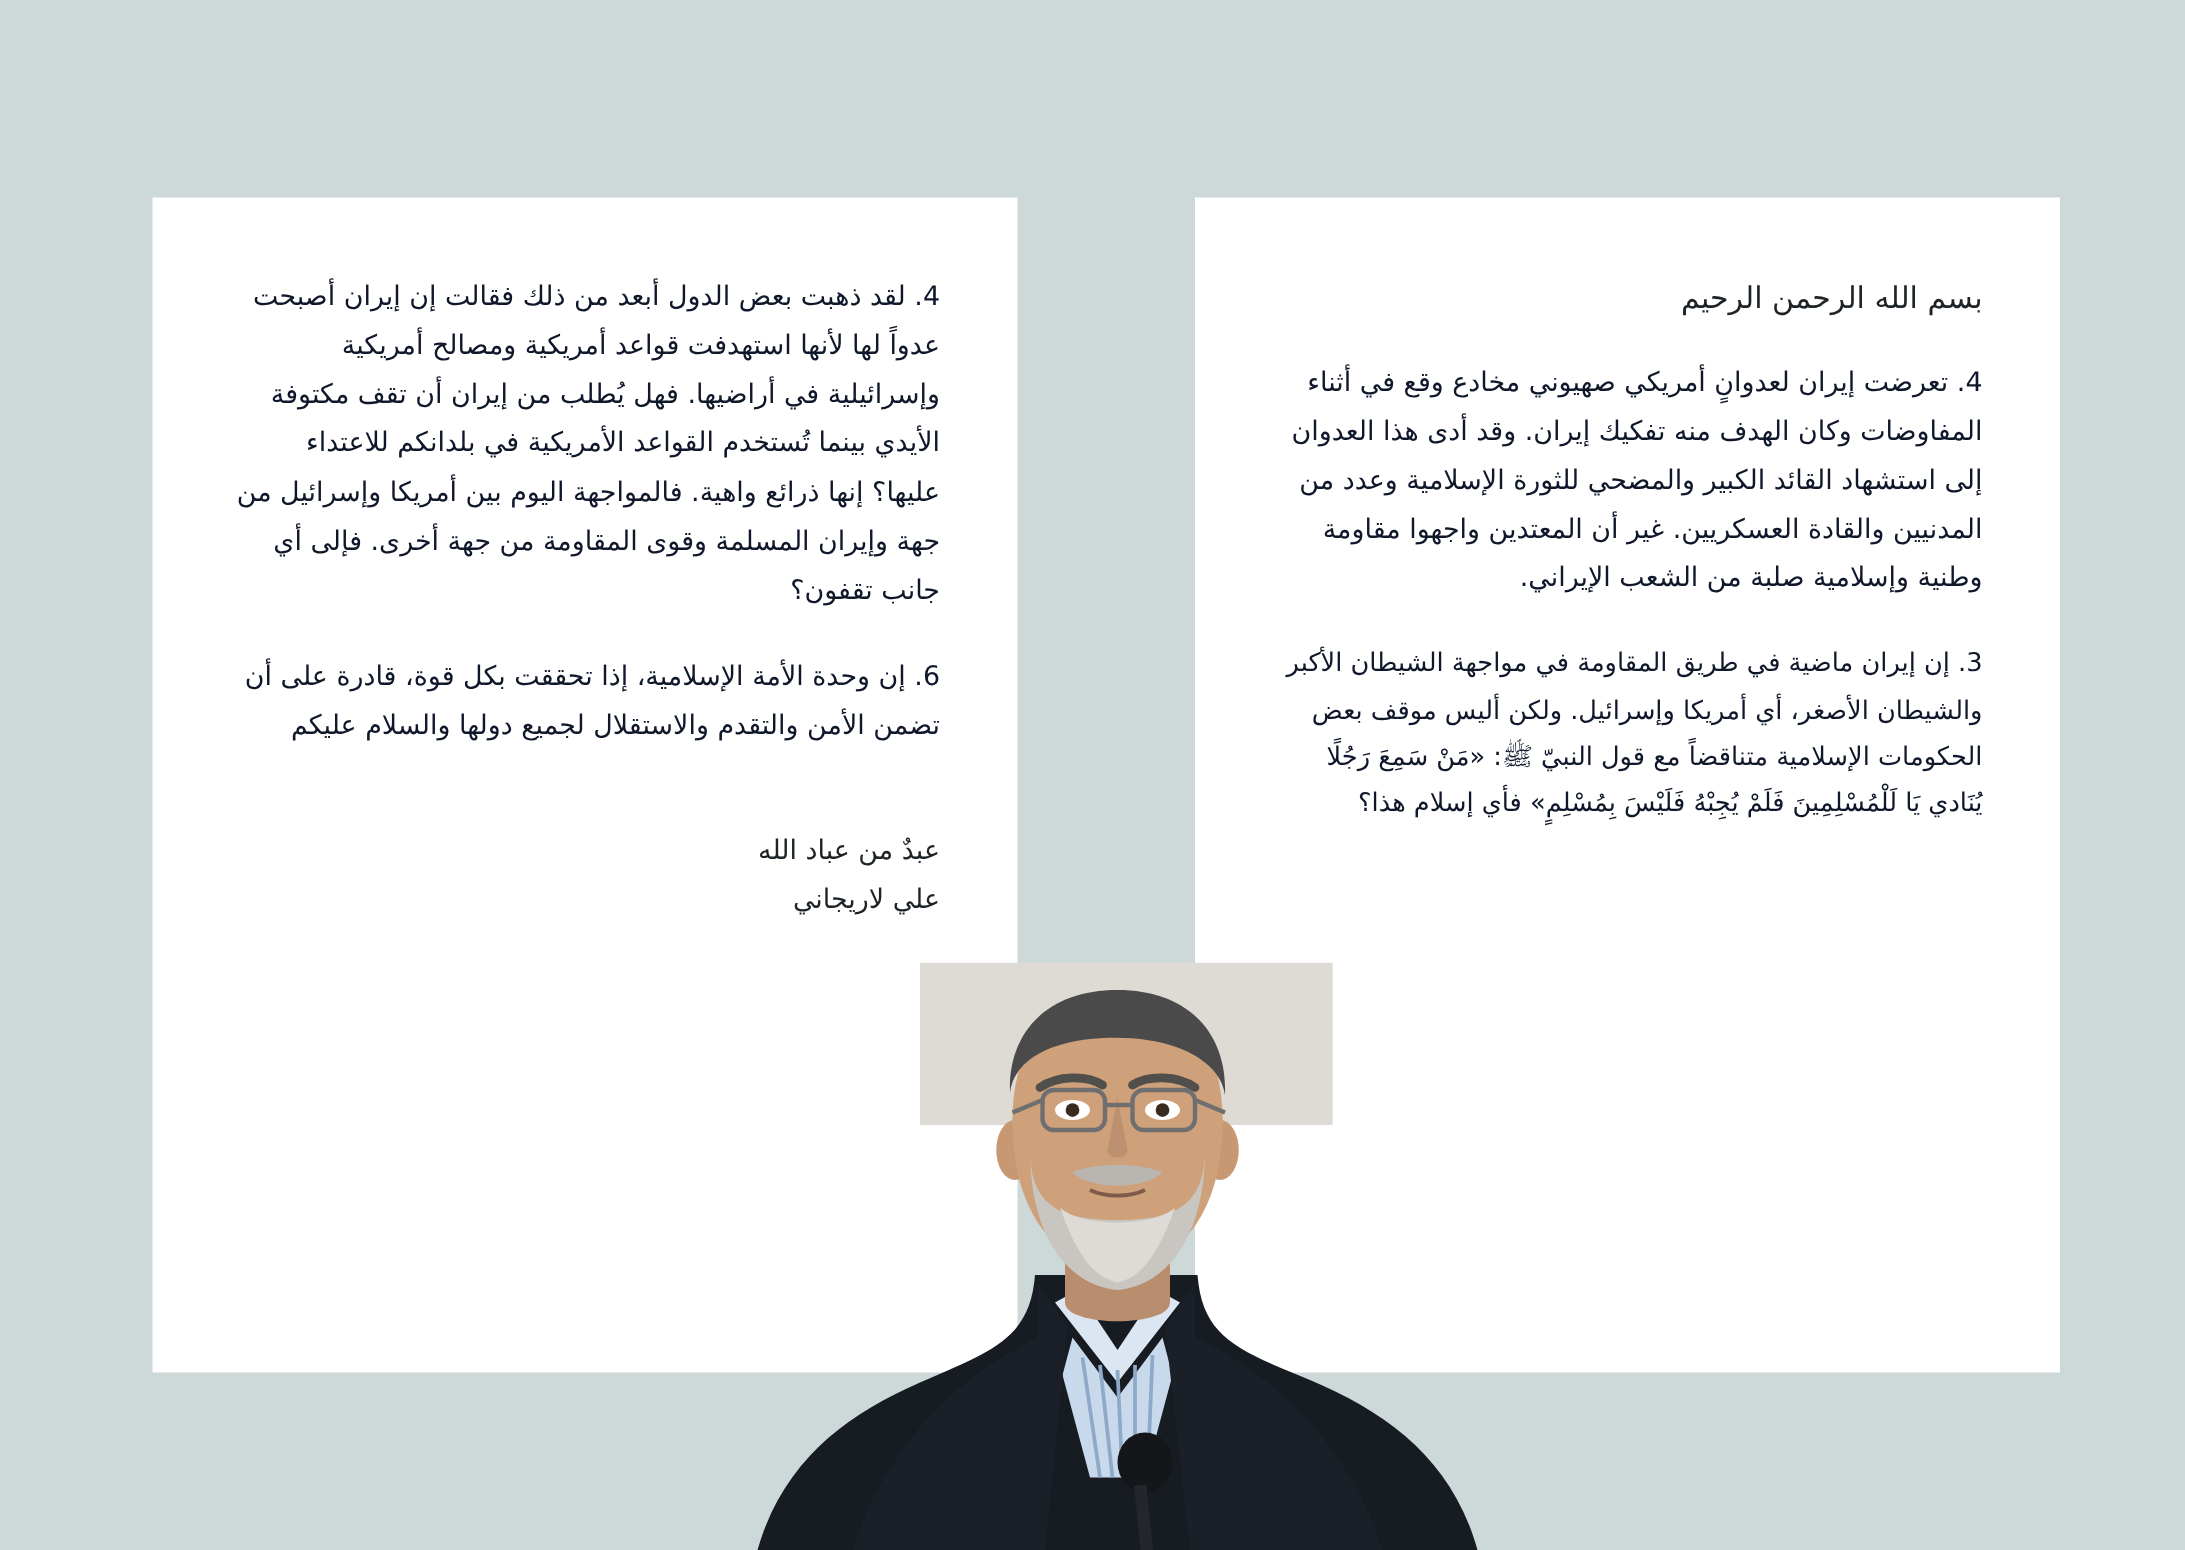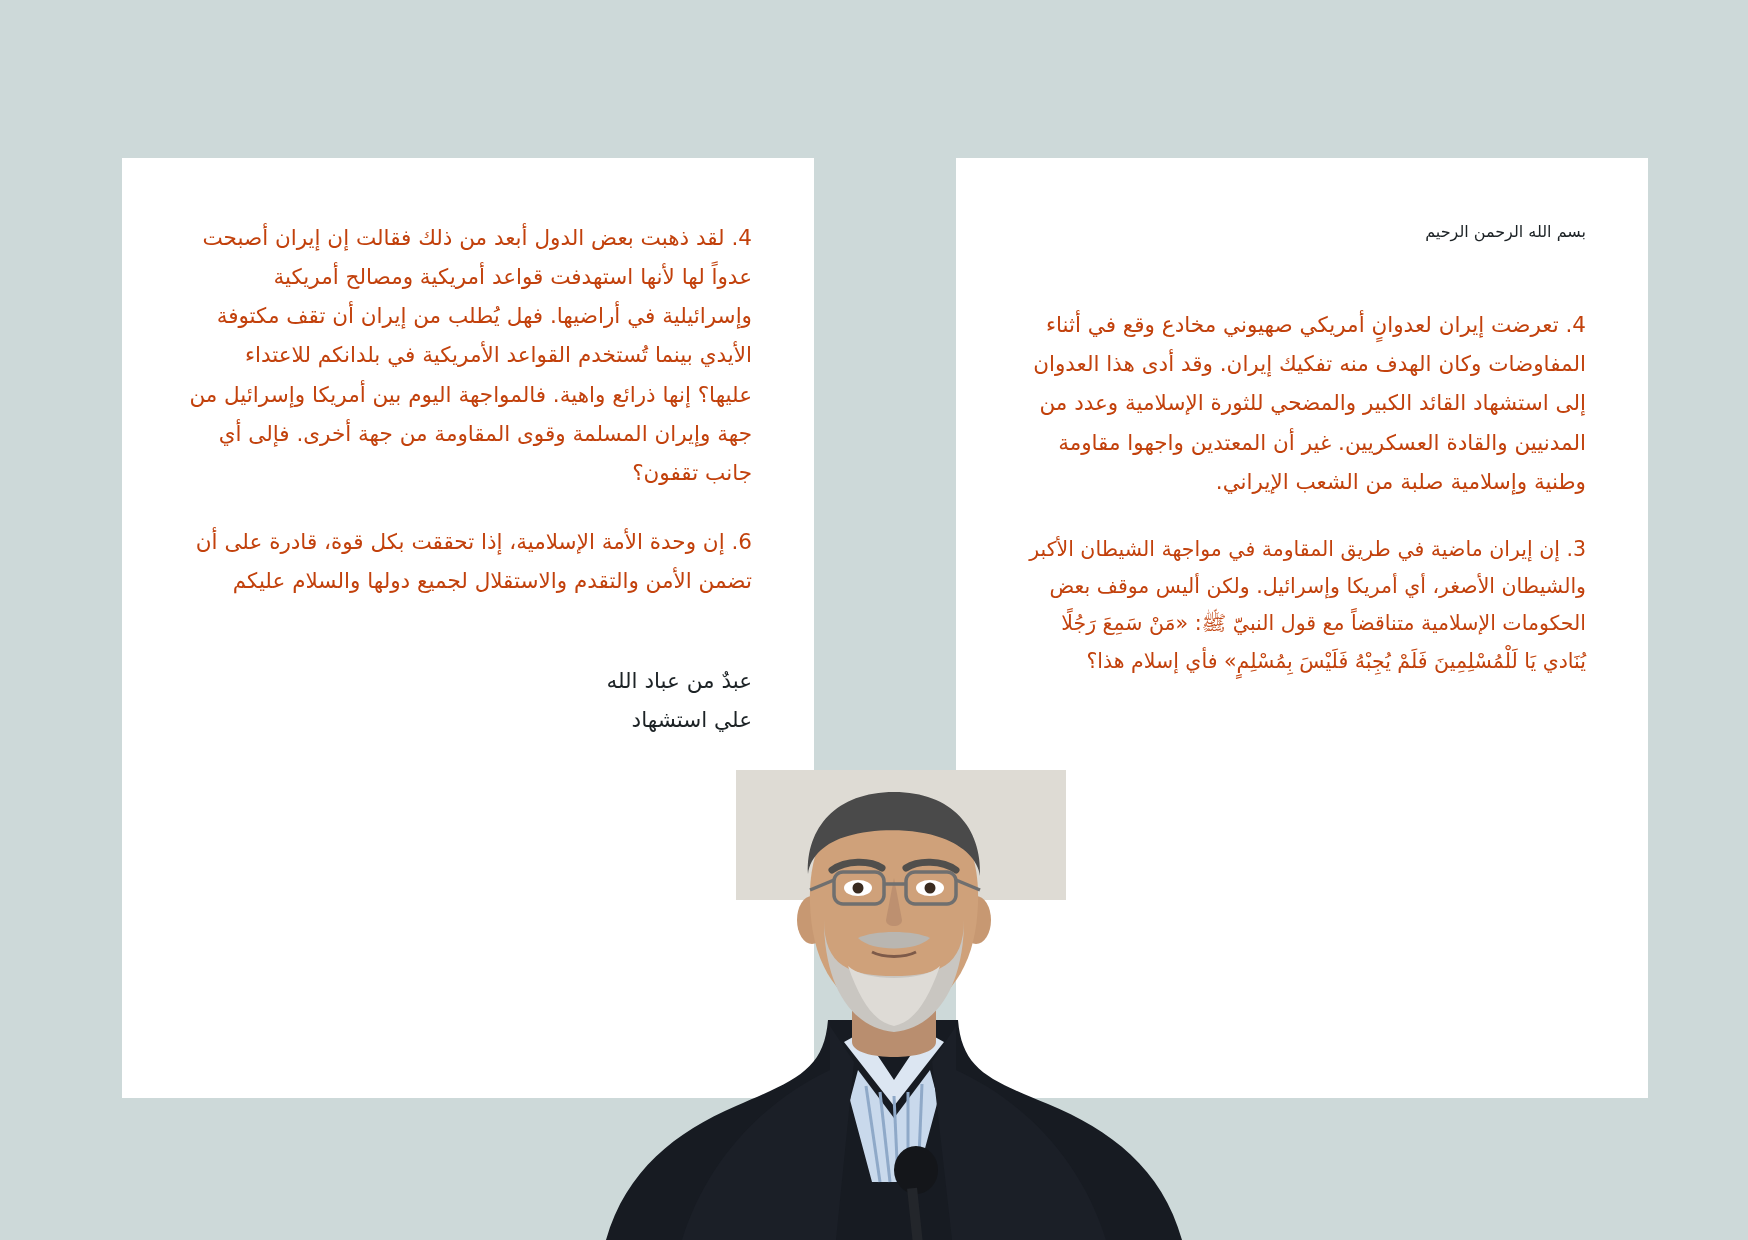--- a/index.html
+++ b/index.html
@@ -42,31 +42,31 @@
     left: 122px;
     top: 158px;
     width: 692px;
     height: 940px;
     padding: 60px 62px 40px 62px;
   }
 
   .para {
     font-size: 21.5px;
     line-height: 1.82;
-    color: #c2410c;
+    color: #0f172a;
     margin: 0 0 30px 0;
     letter-spacing: 0;
     font-weight: 400;
   }
 
   .basmala {
-    font-size: 16px;
+    font-size: 24px;
     line-height: 1.7;
     color: #1d2326;
-    margin: 0 0 60px 0;
+    margin: 0 0 28px 0;
   }
 
   .salutation {
     font-size: 21.5px;
     line-height: 1.8;
     color: #1d2326;
     margin: 0 0 44px 0;
   }
 
   .hadith {
@@ -108,21 +108,21 @@
     <p class="basmala">بسم الله الرحمن الرحيم</p>
     <p class="para">4. تعرضت إيران لعدوانٍ أمريكي صهيوني مخادع وقع في أثناء المفاوضات وكان الهدف منه تفكيك إيران. وقد أدى هذا العدوان إلى استشهاد القائد الكبير والمضحي للثورة الإسلامية وعدد من المدنيين والقادة العسكريين. غير أن المعتدين واجهوا مقاومة وطنية وإسلامية صلبة من الشعب الإيراني.</p>
     <p class="para hadith">3. إن إيران ماضية في طريق المقاومة في مواجهة الشيطان الأكبر والشيطان الأصغر، أي أمريكا وإسرائيل. ولكن أليس موقف بعض الحكومات الإسلامية متناقضاً مع قول النبيّ ﷺ: «مَنْ سَمِعَ رَجُلًا يُنَادي يَا لَلْمُسْلِمِينَ فَلَمْ يُجِبْهُ فَلَيْسَ بِمُسْلِمٍ» فأي إسلام هذا؟</p>
   </div>
 
   <div class="sheet sheet-left">
     <p class="para">4. لقد ذهبت بعض الدول أبعد من ذلك فقالت إن إيران أصبحت عدواً لها لأنها استهدفت قواعد أمريكية ومصالح أمريكية وإسرائيلية في أراضيها. فهل يُطلب من إيران أن تقف مكتوفة الأيدي بينما تُستخدم القواعد الأمريكية في بلدانكم للاعتداء عليها؟ إنها ذرائع واهية. فالمواجهة اليوم بين أمريكا وإسرائيل من جهة وإيران المسلمة وقوى المقاومة من جهة أخرى. فإلى أي جانب تقفون؟</p>
     <p class="para">6. إن وحدة الأمة الإسلامية، إذا تحققت بكل قوة، قادرة على أن تضمن الأمن والتقدم والاستقلال لجميع دولها والسلام عليكم</p>
     <div class="closing-block">
       <p class="sign-line">عبدٌ من عباد الله</p>
-      <p class="sign-line">علي استشهاد</p>
+      <p class="sign-line">علي لاريجاني</p>
     </div>
   </div>
 
   <div class="photo">
     <svg viewBox="0 0 616 470" preserveAspectRatio="xMidYMax meet" aria-hidden="true">
 
       <rect x="150" y="0" width="330" height="130" fill="#e3e0da"></rect>
       <rect x="150" y="0" width="330" height="130" fill="#dedbd4"></rect>
 
       <path d="M242 250 C238 300 210 310 150 336 C90 362 40 400 20 470 L596 470 C576 398 524 360 462 334 C404 310 376 300 372 250 Z" fill="#171b22"></path>

